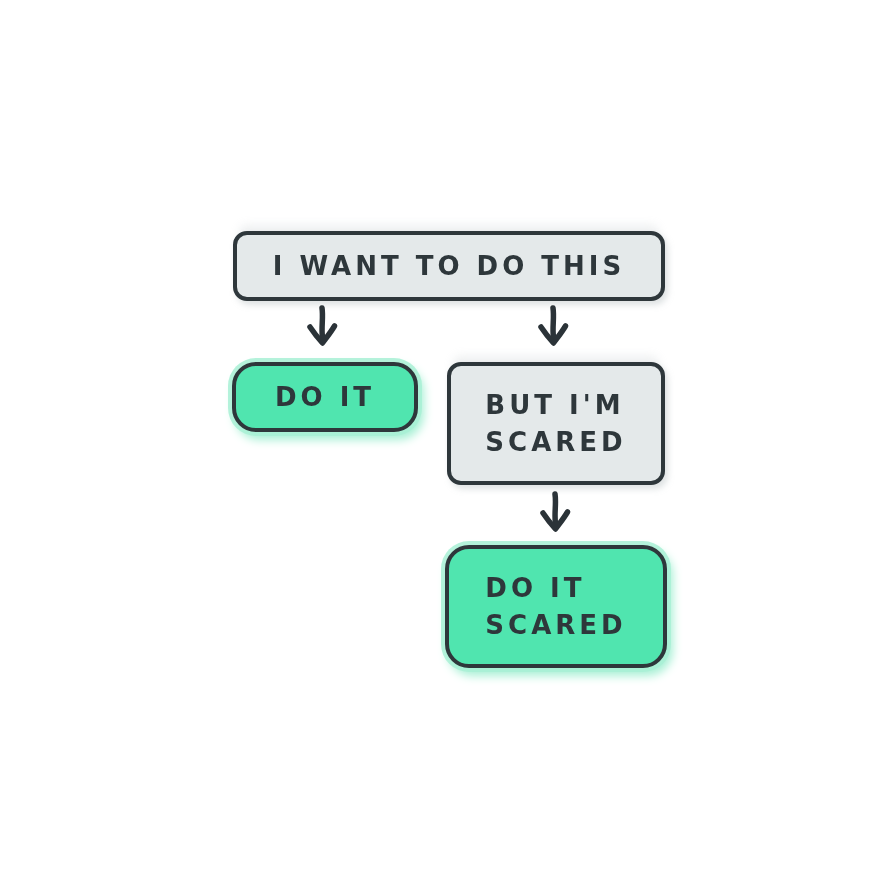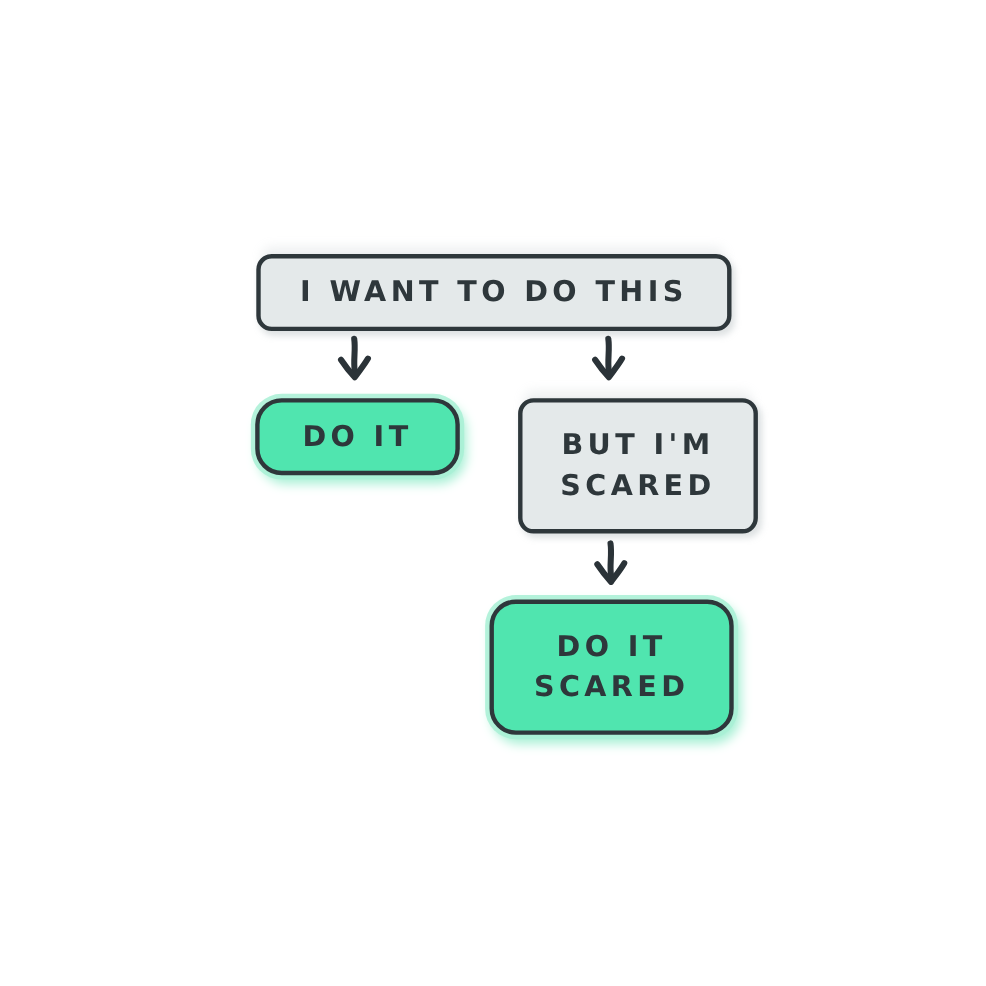--- a/index.html
+++ b/index.html
@@ -16,42 +16,42 @@
     overflow: hidden;
   }
   .node {
     position: absolute;
     box-sizing: border-box;
     border: 4px solid #2e373b;
     border-radius: 14px;
     display: flex;
     align-items: center;
     justify-content: center;
-    text-align: center;
+    text-align: left;
     color: #2e373b;
     font-weight: 700;
     font-size: 26px;
     letter-spacing: 4px;
     line-height: 37px;
     white-space: pre-line;
   }
   .node.gray {
     background: #e4e9ea;
     box-shadow: 0 -12px 10px -6px rgba(170, 180, 184, 0.20),
                 3px 4px 6px rgba(160, 172, 176, 0.35);
   }
   .node.green {
     background: #50e5af;
     box-shadow: 0 0 0 4px rgba(168, 240, 213, 0.85),
                 4px 6px 10px 2px #a8f0d5;
     border-radius: 24px;
   }
   .node-want        { left: 233px; top: 231px; width: 432px; height: 70px; }
   .node-do-it       { left: 232px; top: 362px; width: 186px; height: 70px; }
-  .node-scared      { left: 447px; top: 362px; width: 218px; height: 123px; margin-left: 24px; }
+  .node-scared      { left: 447px; top: 362px; width: 218px; height: 123px; }
   .node-do-it-scared{ left: 445px; top: 545px; width: 222px; height: 123px; }
   .arrow {
     position: absolute;
     width: 44px;
     height: 52px;
   }
   .arrow-1 { left: 300px; top: 304px; }
   .arrow-2 { left: 531px; top: 304px; }
   .arrow-3 { left: 533px; top: 490px; }
   .arrow svg { display: block; width: 100%; height: 100%; }

